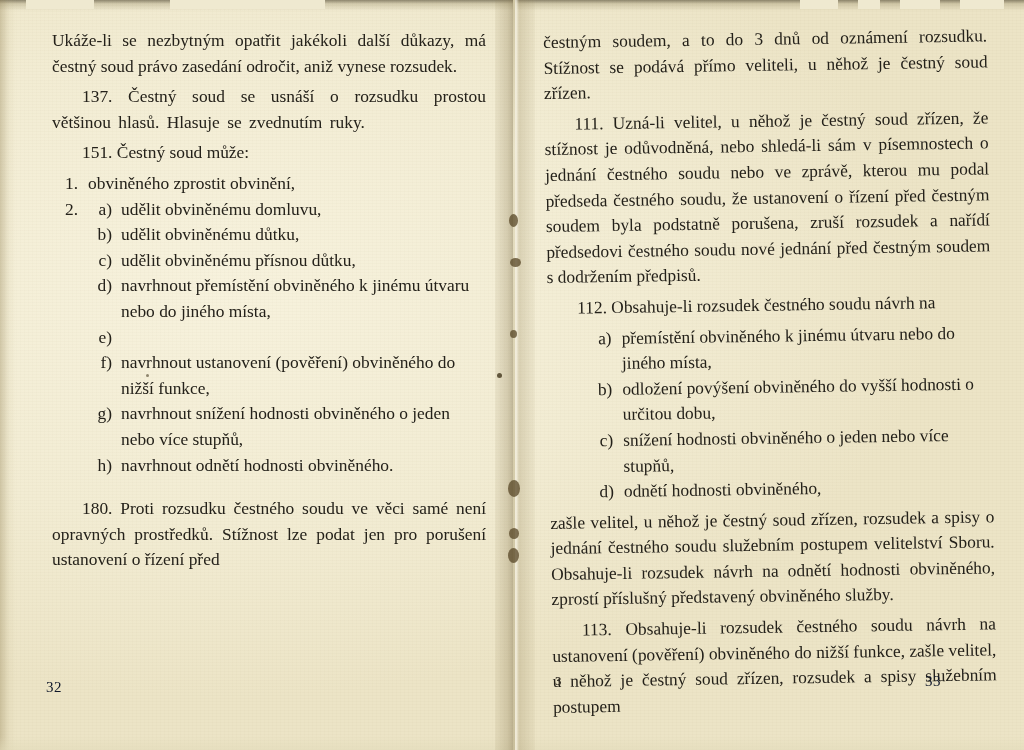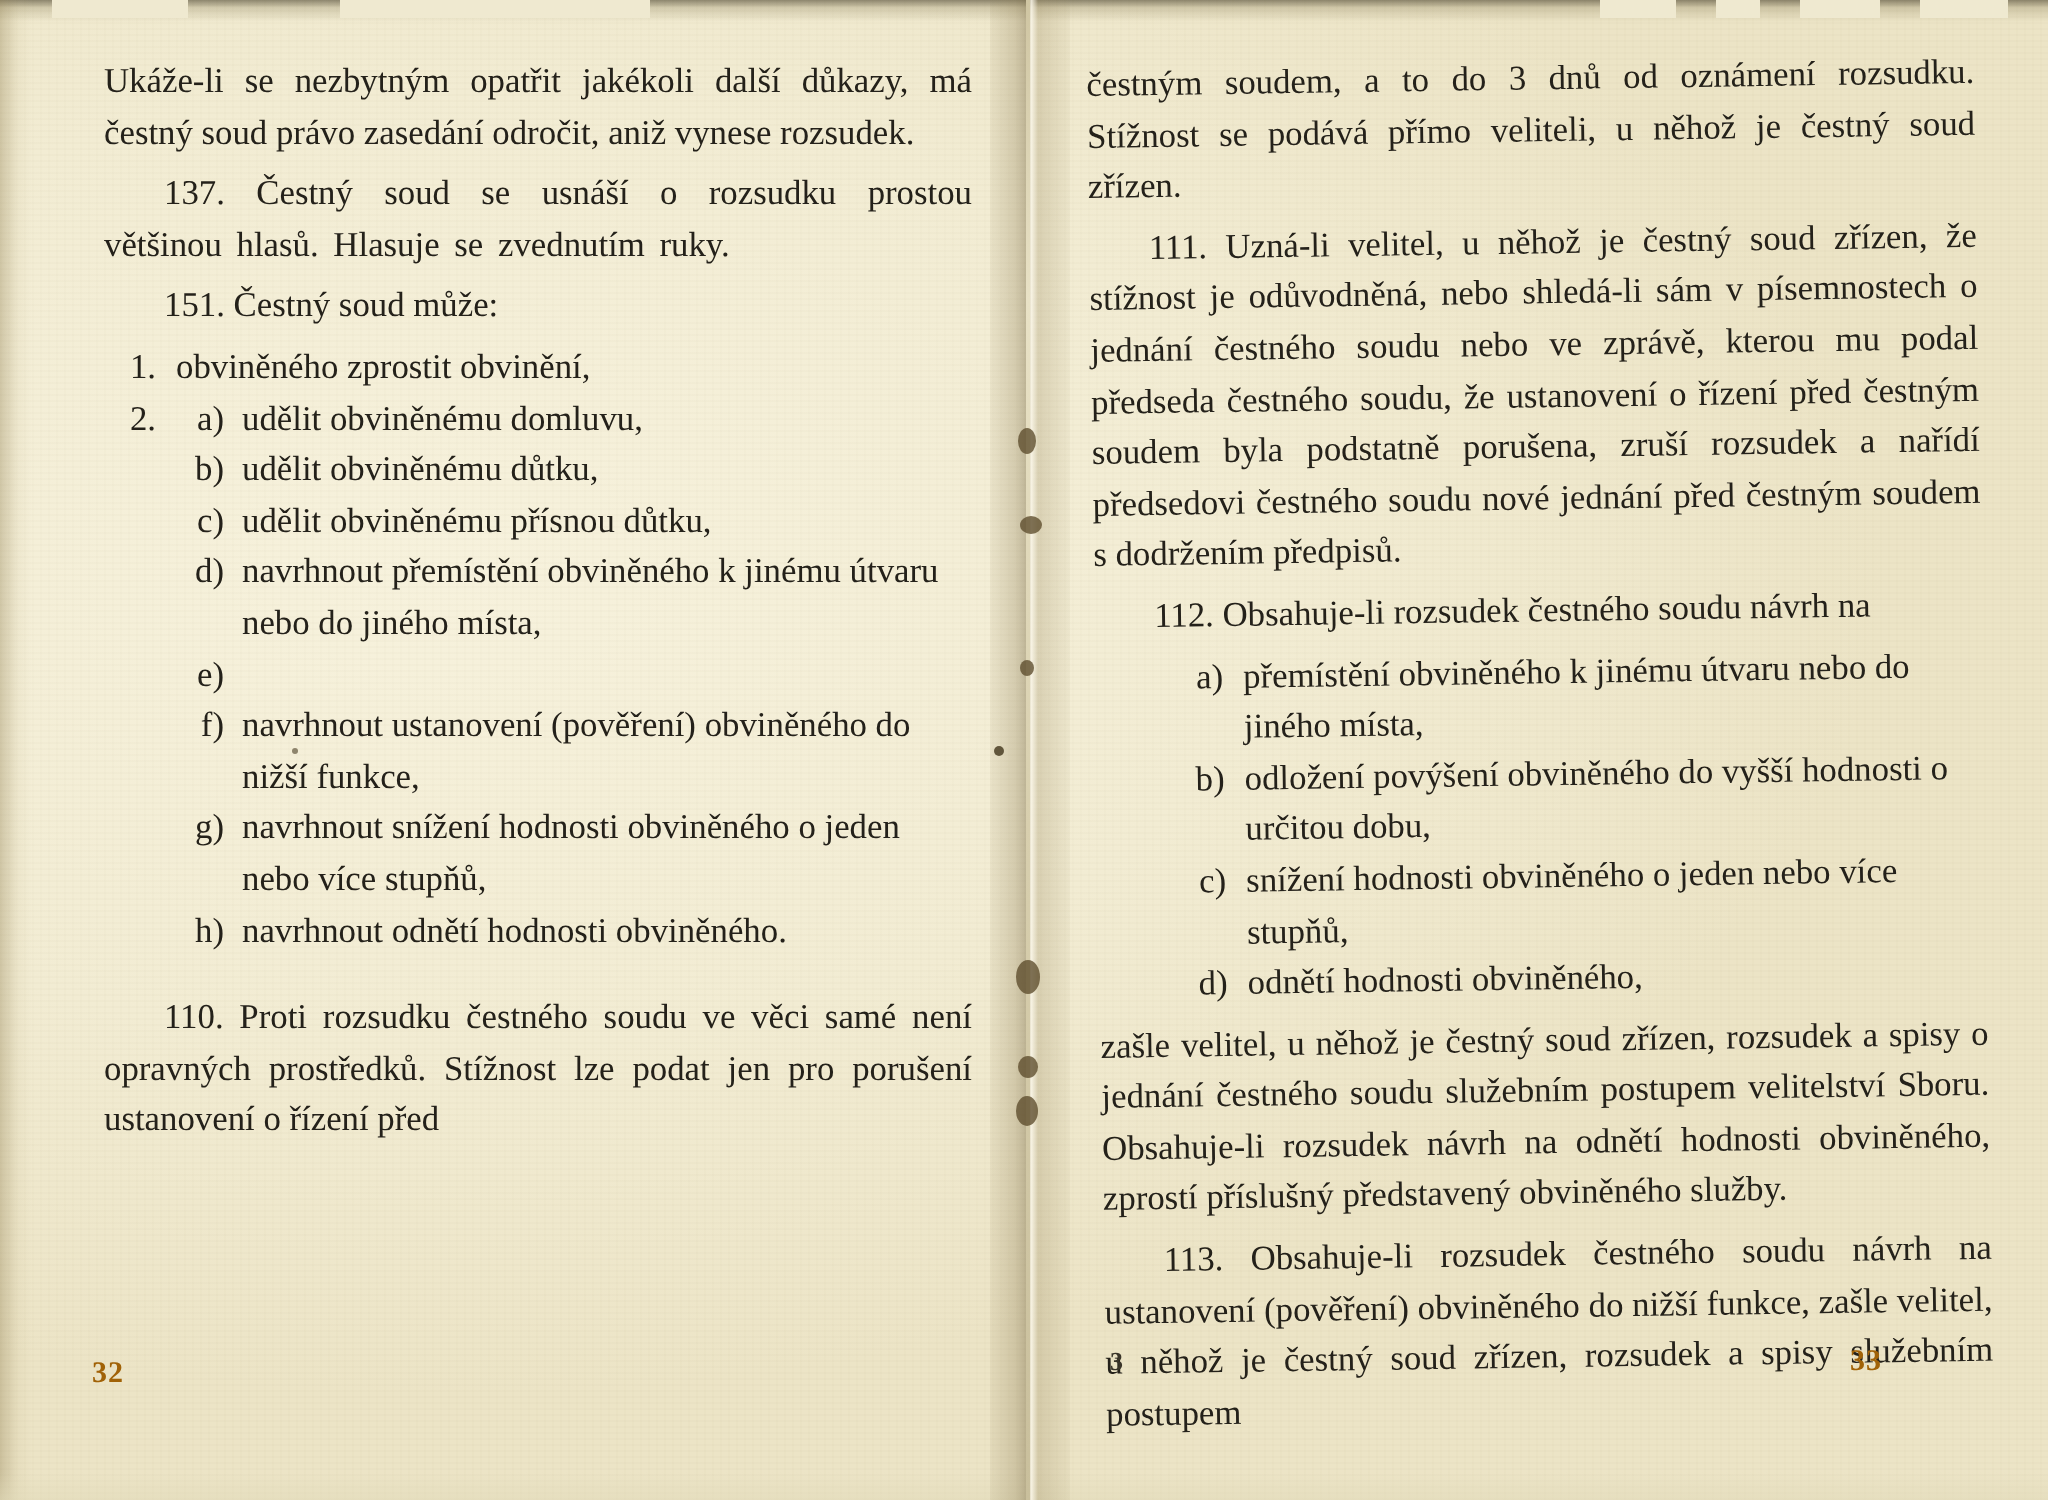--- a/index.html
+++ b/index.html
@@ -136,22 +136,22 @@
   
   .rlist { padding-left: 42px; }
   .rlist .marker { width: 22px; margin-right: 10px; }
   .spaced { word-spacing: 3px; }
 
   
   .folio {
     position: absolute;
     font-size: 15px;
     letter-spacing: .5px;
-    color: #a16207;
-    font-weight: 700;
+    color: #0f172a;
+    font-weight: 400;
   }
   .folio-left  { left: 46px;  top: 679px; }
   .folio-right { left: 925px; top: 673px; }
   .signature   { left: 555px; top: 673px; font-size: 13px; font-weight: 600; color: #3a352a; }
 
   
   .fleck {
     position: absolute;
     width: 5px; height: 5px;
     background: #4a3e24;
@@ -251,21 +251,21 @@
         <span class="marker">h)</span>
         <span class="li-body">navrhnout odnětí hodnosti obviněného.</span>
       </li>
     </ul>
 
     <div class="gap-md"></div>
 
 
     <div class="gap-md"></div>
 
-    <p class="para indent">110. Proti rozsudku čestného soudu ve věci samé není opravných prostředků.  Stížnost lze podat jen pro porušení ustanovení o řízení před</p>
+    <p class="para indent">180. Proti rozsudku čestného soudu ve věci samé není opravných prostředků.  Stížnost lze podat jen pro porušení ustanovení o řízení před</p>
   </div>
 
   <div class="col col-right">
 
     <p class="para tight spaced">čestným soudem, a to do 3 dnů od oznámení rozsudku. Stížnost se podává přímo veliteli, u něhož je čestný soud zřízen.</p>
 
     <div class="gap-sm"></div>
 
     <p class="para indent">111. Uzná-li velitel, u něhož je čestný soud zřízen, že stížnost je odůvodněná, nebo shledá-li sám v písemnostech o jednání čestného soudu nebo ve zprávě, kterou mu podal předseda čestného soudu, že ustanovení o řízení před čestným soudem byla podstatně porušena, zruší rozsudek a nařídí předsedovi čestného soudu nové jednání před čestným soudem s dodržením předpisů.</p>
 

